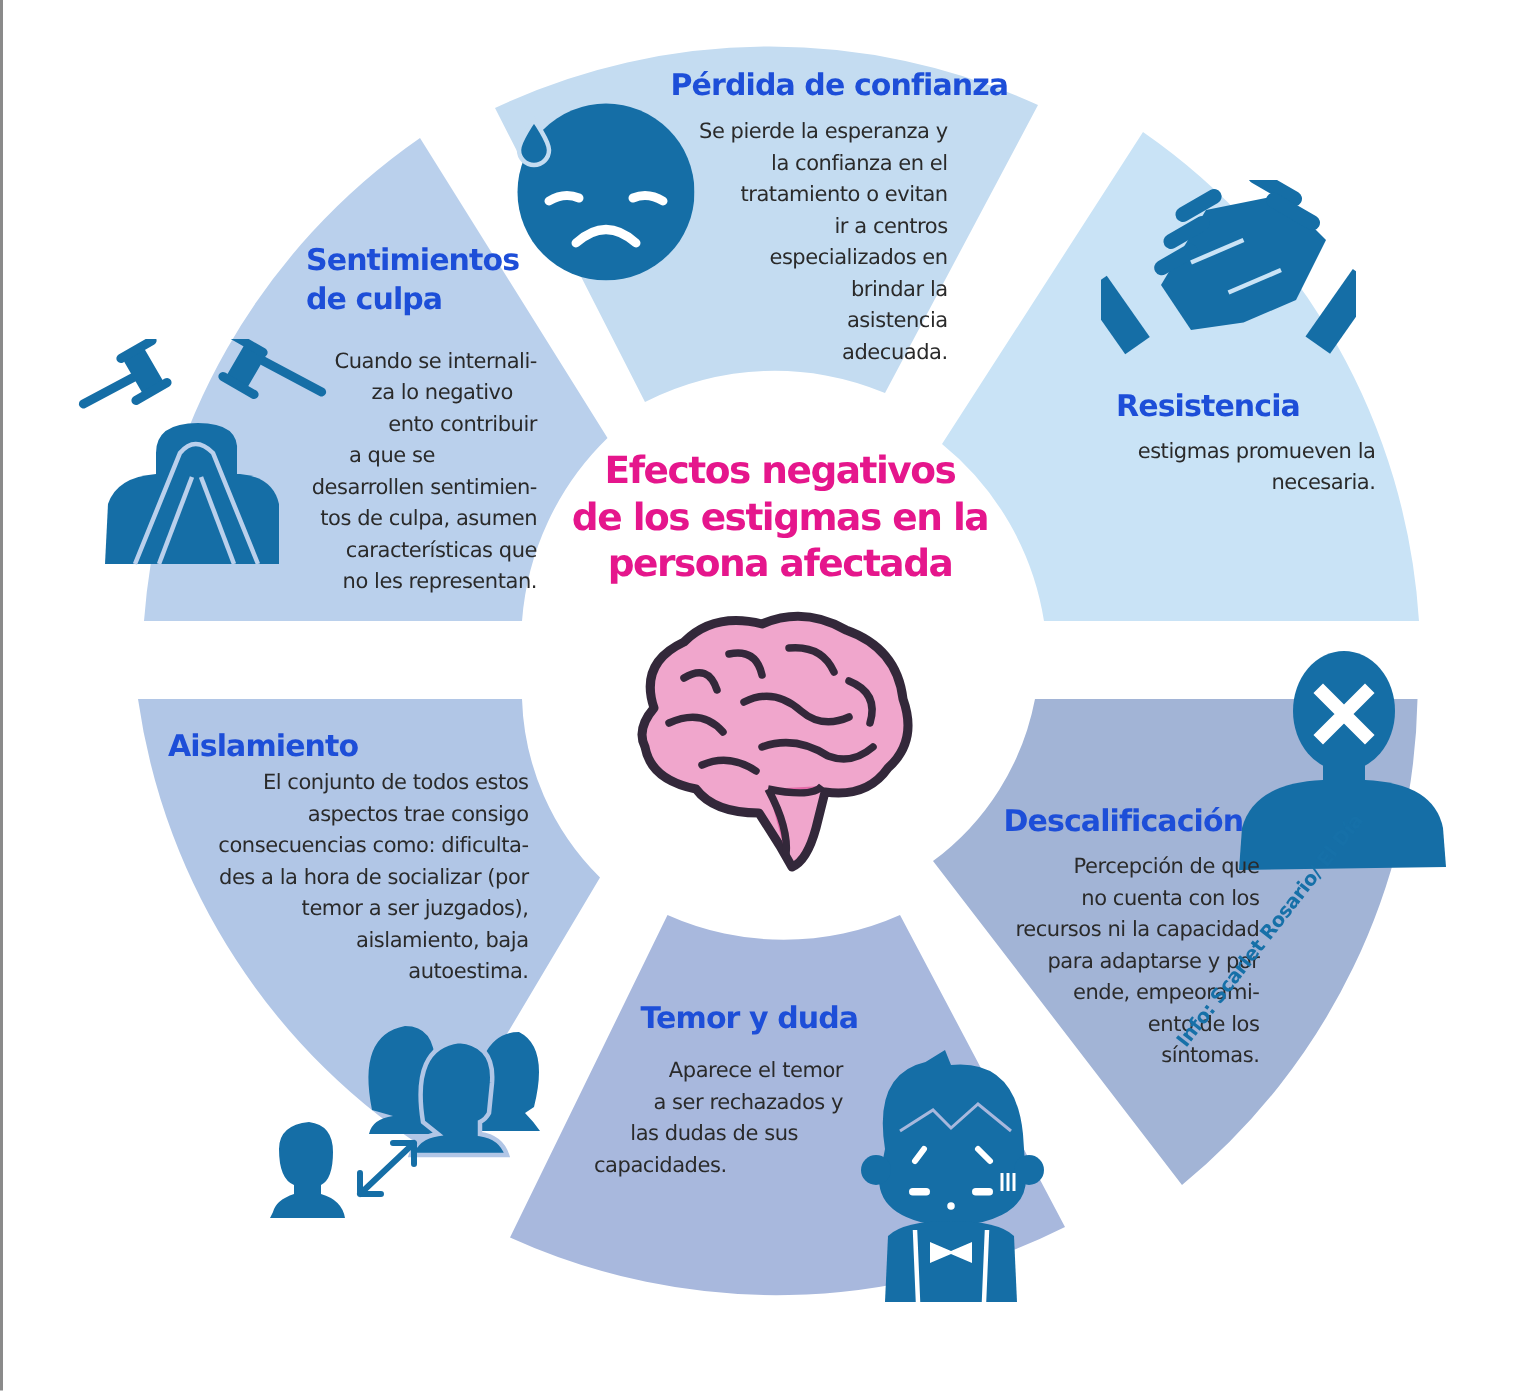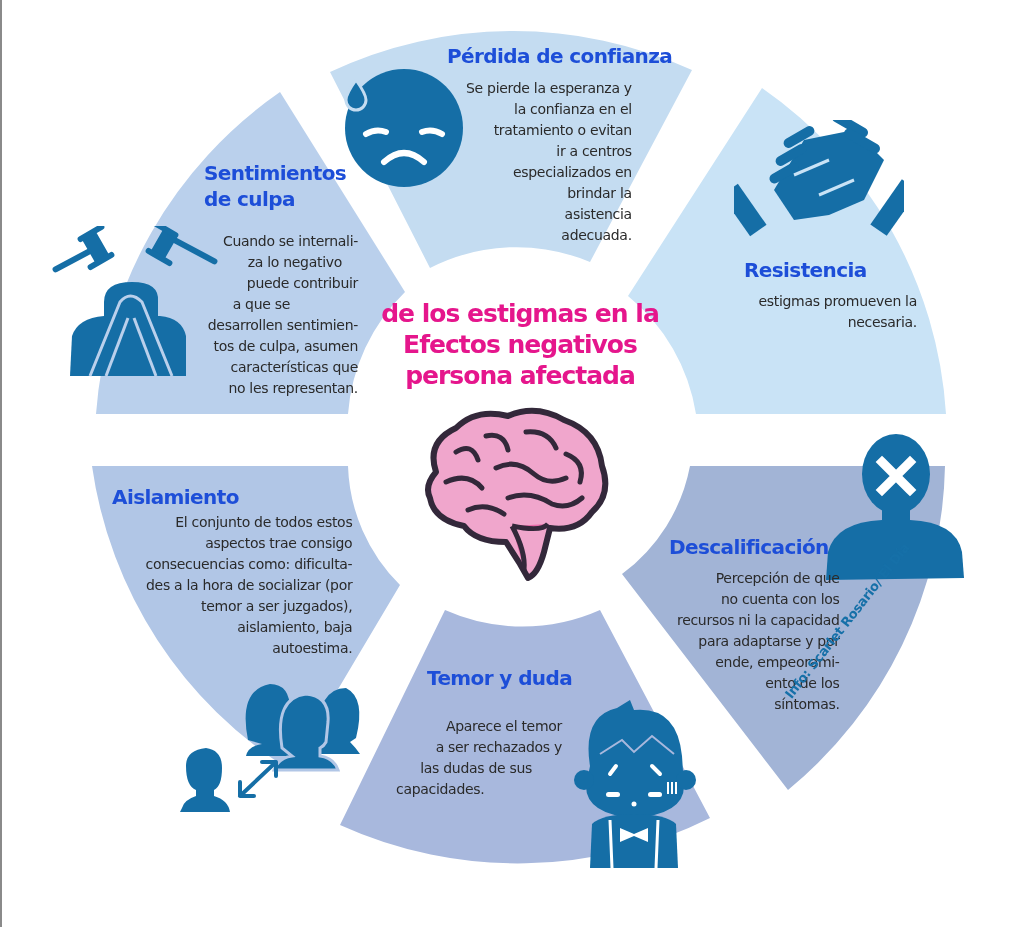--- a/index.html
+++ b/index.html
@@ -126,33 +126,33 @@
   </g>
 </svg>
 
 <div class="seg-title" style="left:447px;top:43px;">Pérdida de confianza</div>
 <div class="seg-text" style="left:466px;top:78px;"><div>Se pierde la esperanza y</div><div style="padding-left:4px"> la confianza en el</div><div style="padding-left:8px"> tratamiento o evitan</div><div style="padding-left:6px">ir a centros</div><div>especializados en</div><div>brindar la</div><div>asistencia</div><div>adecuada.</div></div>
 
 <div class="seg-title" style="left:204px;top:160px;">
     <div>Sentimientos</div>
     <div>de culpa</div>
   </div>
-<div class="seg-text" style="left:186px;top:231px;width:172px;text-align:right;"><div>Cuando se internali-</div><div style="padding-right:16px">za lo negativo</div><div>puede contribuir</div><div style="padding-right:68px">a que se</div><div>desarrollen sentimien-</div><div>tos de culpa, asumen</div><div>características que</div><div>no les representan.</div></div>
+<div class="seg-text" style="left:186px;top:231px;width:172px;text-align:right;"><div>Cuando se internali-</div><div style="padding-right:16px">za lo negativo</div><div>ento contribuir</div><div style="padding-right:68px">a que se</div><div>desarrollen sentimien-</div><div>tos de culpa, asumen</div><div>características que</div><div>no les representan.</div></div>
 
 <div class="seg-title" style="left:744px;top:257px;">Resistencia</div>
 <div class="seg-text" style="left:700px;top:291px;width:217px;text-align:right;"><div>estigmas promueven la</div><div>necesaria.</div></div>
 
 <div class="center-title">
+    <div>Efectos negativos</div>
     <div>de los estigmas en la</div>
-    <div>Efectos negativos</div>
     <div>persona afectada</div>
   </div>
 
 <div class="seg-title" style="left:112px;top:484px;">Aislamiento</div>
 <div class="seg-text" style="left:126px;top:512px;"><div>El conjunto de todos estos</div><div style="padding-left:6px">aspectos trae consigo</div><div style="padding-left:14px">consecuencias como: dificulta-</div><div style="padding-left:20px">des a la hora de socializar (por</div><div style="padding-left:26px">temor a ser juzgados),</div><div style="padding-left:36px">aislamiento, baja</div><div style="padding-left:46px">autoestima.</div></div>
 
 <div class="seg-title" style="left:669px;top:534px;">Descalificación</div>
 <div class="seg-text" style="left:669px;top:568px;"><div>Percepción de que</div><div>no cuenta con los</div><div style="padding-left:8px">recursos ni la capacidad</div><div style="padding-left:21px">para adaptarse y por</div><div style="padding-left:34px">ende, empeorami-</div><div style="padding-left:50px">ento de los</div><div style="padding-left:62px">síntomas.</div></div>
 
 <div class="seg-title" style="left:427px;top:665px;">Temor y duda</div>
-<div class="seg-text" style="left:396px;top:704px;width:166px;text-align:right;margin-top:12px;"><div>Aparece el temor</div><div>a ser rechazados y</div><div style="padding-right:30px">las dudas de sus</div><div style="text-align:left">capacidades.</div></div>
+<div class="seg-text" style="left:396px;top:704px;width:166px;text-align:right;"><div>Aparece el temor</div><div>a ser rechazados y</div><div style="padding-right:30px">las dudas de sus</div><div style="text-align:left">capacidades.</div></div>
 
 <div class="credit">Info: Scarlet Rosario/ El Día</div>
 
 </body></html>

